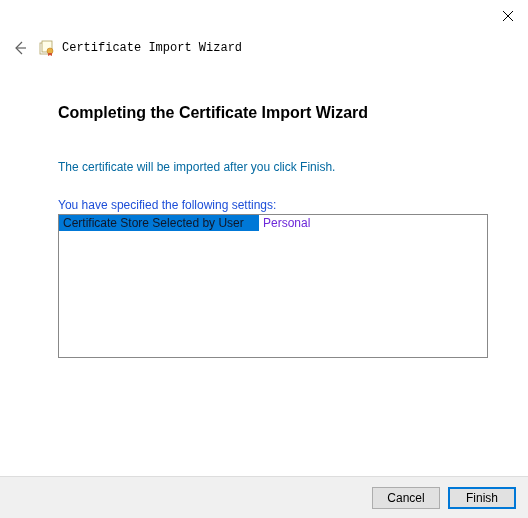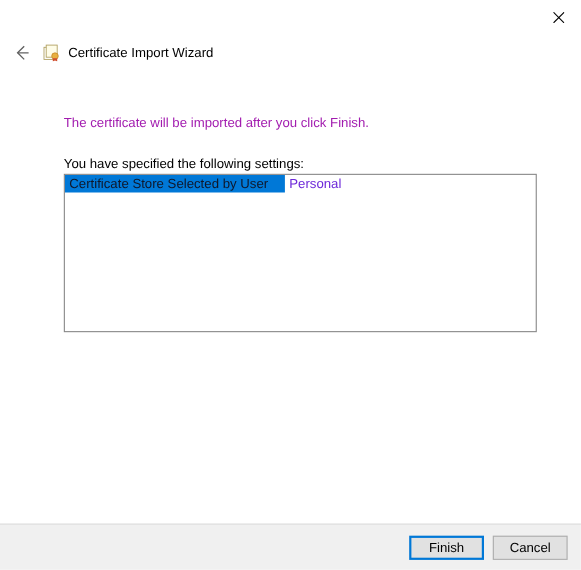--- a/index.html
+++ b/index.html
@@ -43,41 +43,42 @@
       color: #606060;
     }
     .wizard-icon {
       width: 16px;
       height: 16px;
       display: inline-block;
     }
     .header-title {
       font-size: 12px;
       color: #000;
+      font-family: Liberation Mono, monospace;
     }
     .content {
       position: absolute;
       top: 104px;
       left: 58px;
       right: 38px;
     }
     .main-heading {
       font-size: 16px;
       font-weight: bold;
       color: #000;
       margin-bottom: 38px;
     }
     .description {
       font-size: 12px;
-      color: #a21caf;
+      color: #0369a1;
       margin-bottom: 24px;
     }
     .settings-label {
       font-size: 12px;
-      color: #000000;
+      color: #1d4ed8;
       margin-bottom: 2px;
     }
     .settings-box {
       border: 1px solid #888;
       width: 430px;
       height: 144px;
       background: #fff;
       overflow: hidden;
     }
     .settings-table {
@@ -150,30 +151,31 @@
       <rect x="2" y="3" width="10" height="11" fill="#fff" stroke="#b0a060" stroke-width="0.8"></rect>
       <rect x="4" y="1" width="10" height="11" fill="#fffde8" stroke="#b0a060" stroke-width="0.8"></rect>
       <circle cx="12" cy="11" r="3" fill="#e8b040" stroke="#c08020" stroke-width="0.6"></circle>
       <path d="M10 13 L10 16 L12 15 L14 16 L14 13 Z" fill="#d05030"></path>
     </svg>
   </span>
   <span class="header-title">Certificate Import Wizard</span>
 </div>
 
 <div class="content">
+  <h1 class="main-heading">Completing the Certificate Import Wizard</h1>
   <p class="description">The certificate will be imported after you click Finish.</p>
   <p class="settings-label">You have specified the following settings:</p>
   <div class="settings-box">
     <table class="settings-table">
       <tbody id="settings-body">
           <tr class="selected">
             <td class="col-key">Certificate Store Selected by User</td>
             <td class="col-val">Personal</td>
           </tr>
         </tbody>
     </table>
   </div>
 </div>
 
 <div class="footer">
+  <button class="btn">Cancel</button>
   <button class="btn btn-default">Finish</button>
-  <button class="btn">Cancel</button>
 </div>
 
 </body></html>

